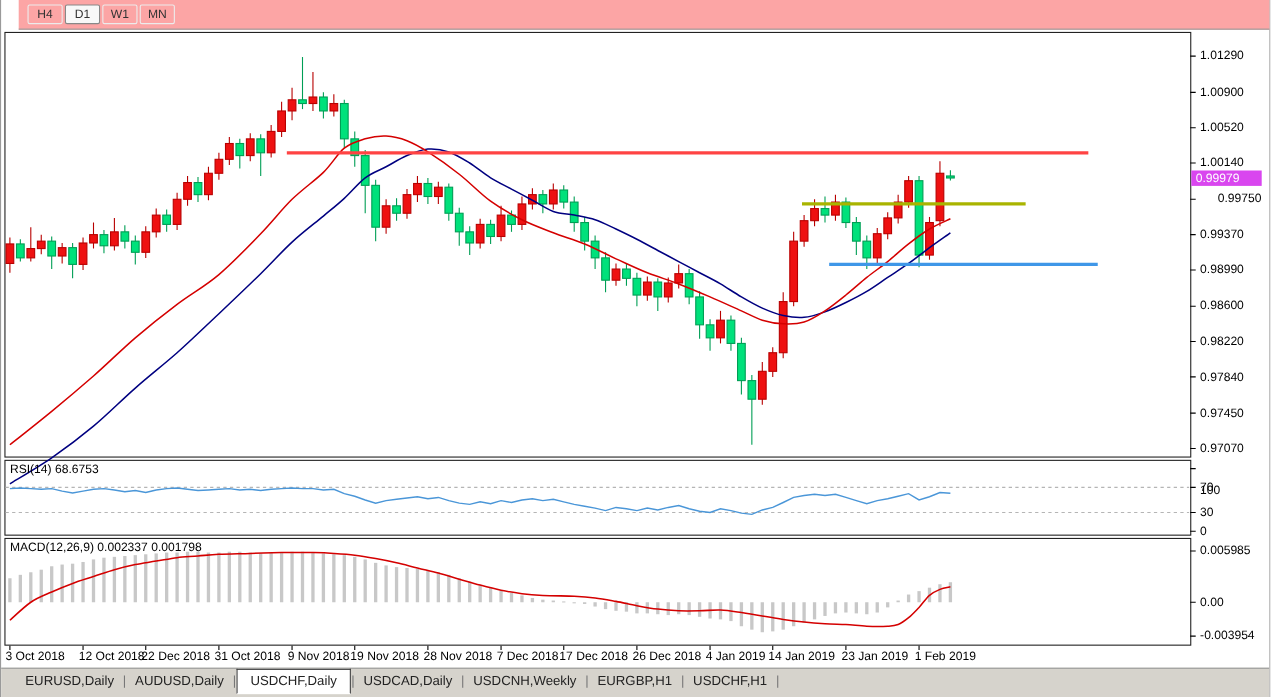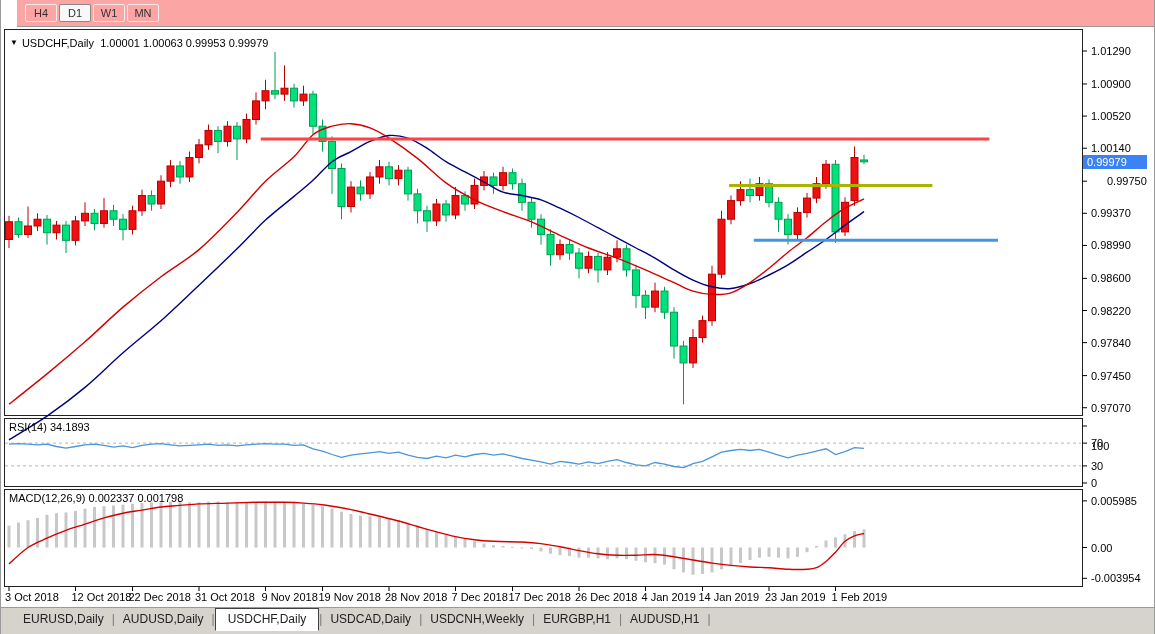--- a/index.html
+++ b/index.html
@@ -15,21 +15,21 @@
   }
   .tf-btn{
     display:inline-block;min-width:24px;text-align:center;font-size:11px;color:#333;
     padding:2px 3px;margin-right:2px;border:1px solid #ececec;border-radius:2px;cursor:default;
   }
   .tf-btn.active{background:#f8f8f8;border:1px solid #888;}
   
   .lbl{position:absolute;font-size:11px;color:#000;white-space:nowrap;line-height:13px;}
   .axis-lbl{position:absolute;font-size:11px;color:#000;white-space:nowrap;line-height:12px;}
   #price-tag{
-    position:absolute;left:1082px;width:60px;height:14px;background:#3b82f6;color:#fff;
+    position:absolute;left:1082px;width:60px;height:14px;background:#d946ef;color:#fff;
     font-size:11px;line-height:14px;padding-left:4px;z-index:5;
   }
   #chart-header .tri{font-size:8px;vertical-align:2px;margin-right:4px;}
   #chart-header{z-index:4;}
   svg{position:absolute;left:0;top:0;}
   
   #tabbar{
     position:absolute;left:0;top:607px;width:100%;height:27px;background:#d6d3cc;
     border-top:1px solid #9a9a9a;display:flex;align-items:flex-start;padding-left:14px;box-sizing:border-box;
     font-size:12px;color:#222;
@@ -393,26 +393,23 @@
         <line x1="454.5" y1="587" x2="454.5" y2="591" stroke="#000" stroke-width="1"></line>
         <line x1="511.5" y1="587" x2="511.5" y2="591" stroke="#000" stroke-width="1"></line>
         <line x1="578" y1="587" x2="578" y2="591" stroke="#000" stroke-width="1"></line>
         <line x1="644.5" y1="587" x2="644.5" y2="591" stroke="#000" stroke-width="1"></line>
         <line x1="701.5" y1="587" x2="701.5" y2="591" stroke="#000" stroke-width="1"></line>
         <line x1="768" y1="587" x2="768" y2="591" stroke="#000" stroke-width="1"></line>
         <line x1="834.5" y1="587" x2="834.5" y2="591" stroke="#000" stroke-width="1"></line>
       </g>
     </svg>
 
-  <div id="chart-header" class="lbl" style="left:9px;top:36px;">
-    <span class="tri">▼</span><span>USDCHF,Daily</span>&nbsp;&nbsp;<span>1.00001 1.00063 0.99953 0.99979</span>
-  </div>
 
   <div class="lbl" style="left:8px;top:421px;">
-    <span>RSI(14)</span>&nbsp;<span>34.1893</span>
+    <span>RSI(14)</span>&nbsp;<span>68.6753</span>
   </div>
 
   <div class="lbl" style="left:8px;top:492px;">
     <span>MACD(12,26,9)</span>&nbsp;<span>0.002337</span>&nbsp;<span>0.001798</span>
   </div>
 
   <div id="price-tag" style="top: 154.82px;">0.99979</div>
 
   <div id="labels">
       <div class="axis-lbl" style="left: 1090px; top: 45px;">1.01290</div>
@@ -456,17 +453,17 @@
       <span class="tab">AUDUSD,Daily</span>
       <span class="tabsep">|</span>
       <span class="tab active">USDCHF,Daily</span>
       <span class="tabsep">|</span>
       <span class="tab">USDCAD,Daily</span>
       <span class="tabsep">|</span>
       <span class="tab">USDCNH,Weekly</span>
       <span class="tabsep">|</span>
       <span class="tab">EURGBP,H1</span>
       <span class="tabsep">|</span>
-      <span class="tab">AUDUSD,H1</span>
+      <span class="tab">USDCHF,H1</span>
       <span class="tabsep">|</span>
     </div>
 
 </div>
 
 </body></html>

